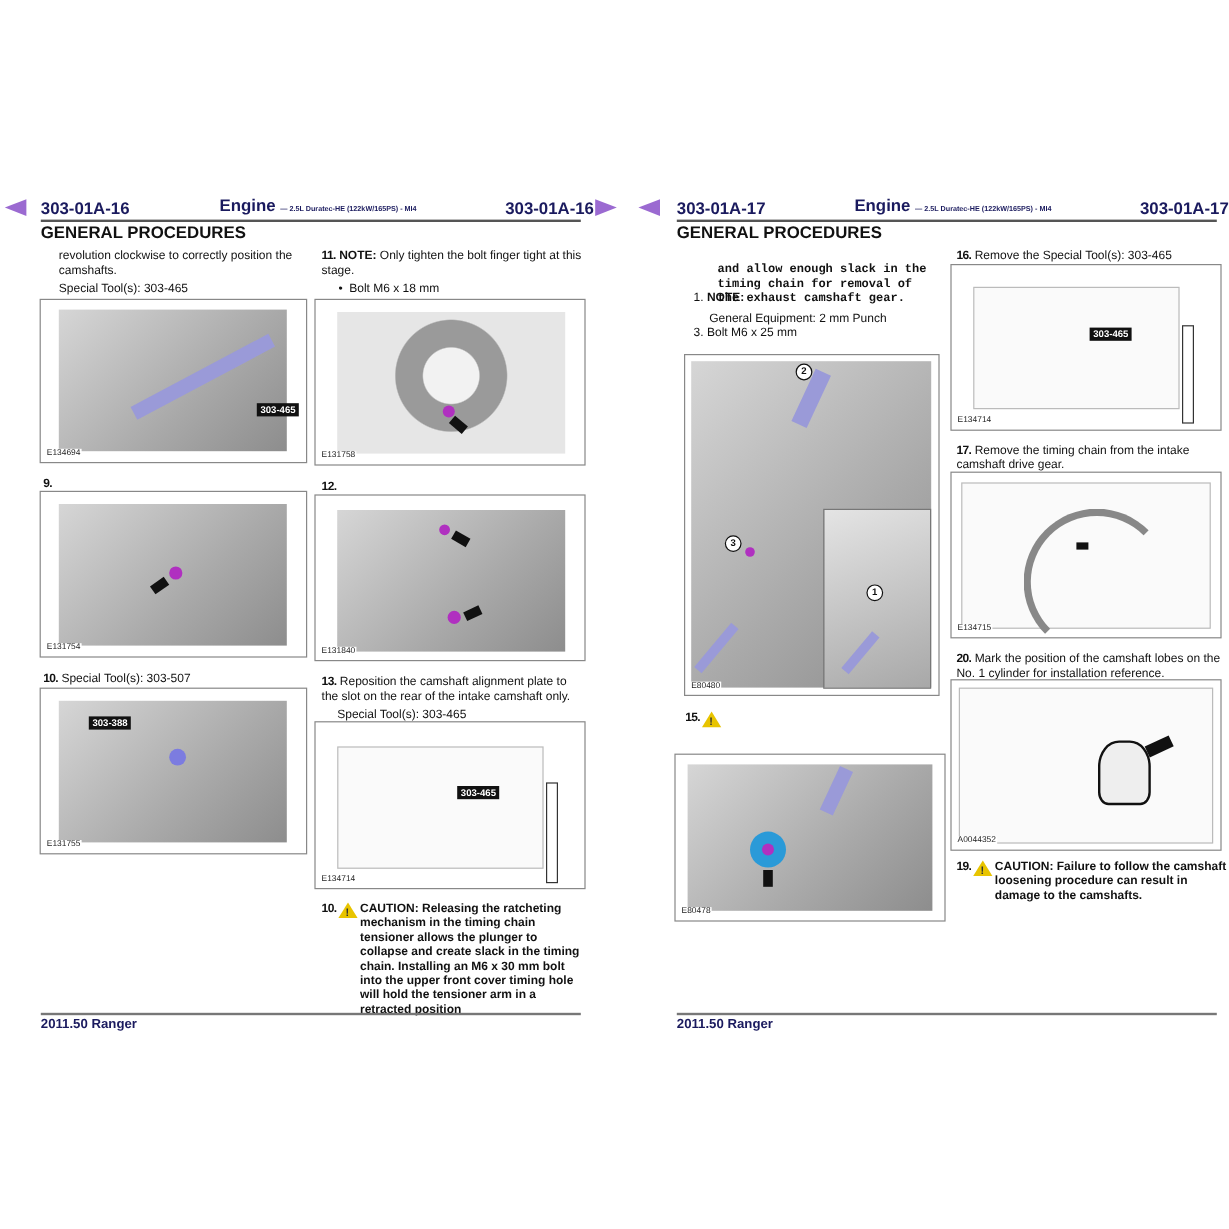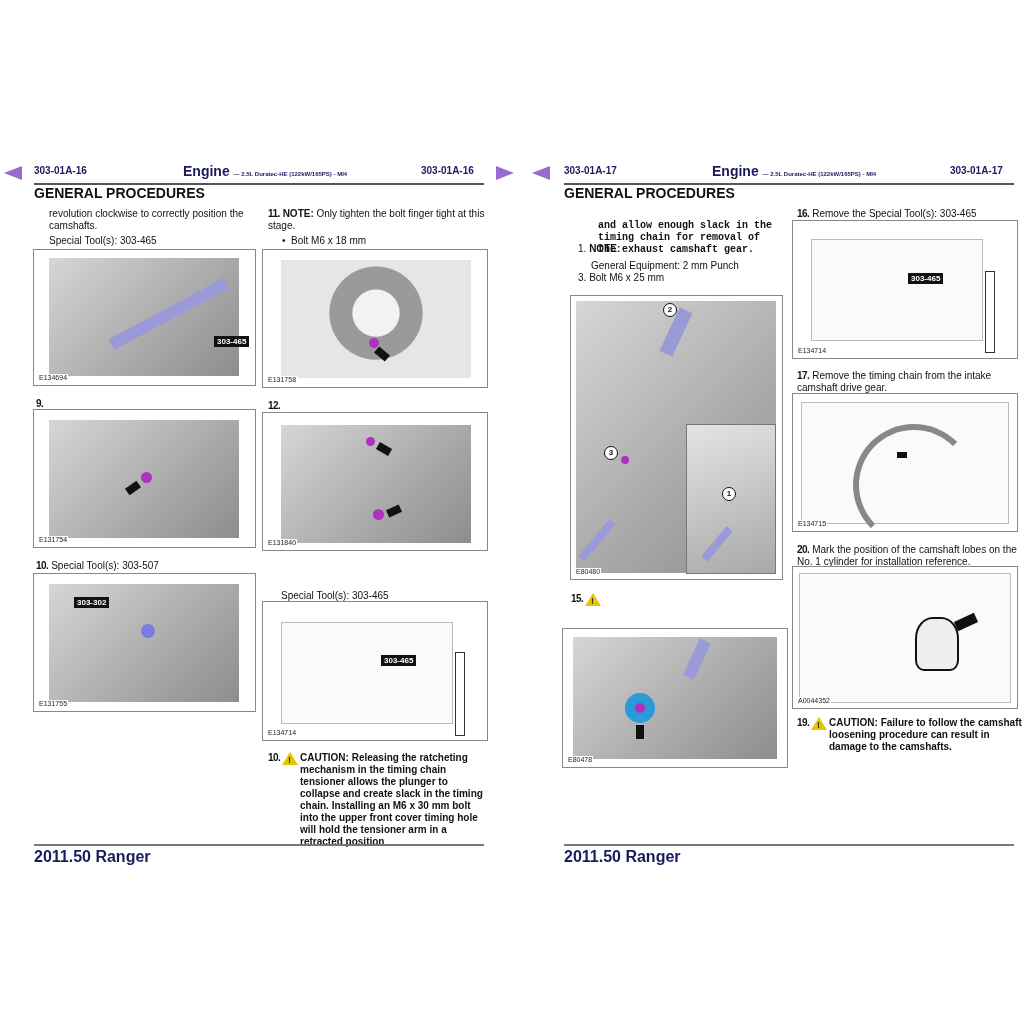--- a/index.html
+++ b/index.html
@@ -3,42 +3,42 @@
 <meta charset="utf-8">
 <style>
   html, body { margin:0; padding:0; background:#ffffff; }
   body { width:1024px; height:1024px; position:relative; overflow:hidden; font-family:"Liberation Sans", sans-serif; color:#111; }
   .page { position:absolute; top:0; height:1024px; }
   .page.left { left:0; width:512px; }
   .page.right { left:512px; width:512px; }
   .nav-arrow { position:absolute; top:166px; width:0; height:0; }
   .nav-prev { border-top:7px solid transparent; border-bottom:7px solid transparent; border-right:18px solid #9b6ad1; }
   .nav-next { border-top:7px solid transparent; border-bottom:7px solid transparent; border-left:18px solid #9b6ad1; }
-  .hdr-code { position:absolute; top:165px; font-weight:bold; font-size:10px; color:#1a1a5e; }
+  .hdr-code { position:absolute; top:165px; font-weight:bold; font-size:14px; color:#1a1a5e; }
   .hdr-title { position:absolute; top:163px; font-weight:bold; font-size:14px; color:#1a1a5e; white-space:nowrap; }
   .hdr-title .sub { font-size:6px; font-weight:bold; }
   .hdr-rule { position:absolute; top:183px; height:2px; background:#555; }
   .section { position:absolute; top:185px; font-weight:bold; font-size:14px; color:#111; }
   .txt { position:absolute; font-size:10px; line-height:12px; color:#111; }
   .txt b { font-weight:bold; }
   .num { font-weight:bold; letter-spacing:-0.5px; }
   .caution { position:absolute; font-size:10px; line-height:12px; font-weight:bold; color:#111; }
   .warn-icon { display:inline-block; width:0; height:0; border-left:8px solid transparent; border-right:8px solid transparent; border-bottom:13px solid #e8c400; position:relative; vertical-align:-2px; margin:0 4px; }
   .warn-icon::after { content:"!"; position:absolute; left:-2px; top:2px; font-size:9px; font-weight:bold; color:#333; }
   .fig { position:absolute; border:1px solid #888; background:#fff; overflow:hidden; }
   .fig .art { position:absolute; background:linear-gradient(135deg,#d6d6d6,#a9a9a9 60%,#8d8d8d); }
   .fig .art.line { background:#fafafa; border:1px solid #bbb; }
   .fig .figid { position:absolute; left:4px; bottom:4px; font-size:7px; background:#fff; padding:0 1px; color:#222; }
   .callout { position:absolute; background:#111; color:#fff; font-size:8px; font-weight:bold; padding:1px 3px; }
   .bolt { position:absolute; border-radius:50%; background:#b030c0; }
   .arrow-blk { position:absolute; width:14px; height:8px; background:#111; }
   .tool-bar { position:absolute; background:#9a9ad8; }
   .num-circle { position:absolute; width:12px; height:12px; border:1px solid #111; border-radius:50%; background:#fff; font-size:8px; font-weight:bold; text-align:center; line-height:12px; }
   .ftr-rule { position:absolute; top:844px; height:2px; background:#777; }
-  .ftr { position:absolute; top:848px; font-size:16px; font-weight:bold; color:#1a1a5e; }
+  .ftr { position:absolute; top:848px; font-size:11px; font-weight:bold; color:#1a1a5e; }
 </style>
 </head>
 <body>
 
 <div class="page left">
   <div class="nav-arrow nav-prev" style="left:4px;"></div>
   <div class="hdr-code" style="left:34px;">303-01A-16</div>
   <div class="hdr-title" style="left:183px;">
     <span>Engine</span>
     <span class="sub">— 2.5L Duratec-HE (122kW/165PS) - MI4</span>
@@ -64,21 +64,21 @@
     <div class="arrow-blk" style="left:92px; top:74px; transform:rotate(-35deg);"></div>
     <div class="figid">E131754</div>
   </div>
 
   <div class="txt" style="left:36px; top:560px;">
     <span class="num">10.</span>
     <span>Special Tool(s): 303-507</span>
   </div>
   <div class="fig" style="left:33px; top:573px; width:221px; height:137px;">
     <div class="art" style="left:15px; top:10px; width:190px; height:118px;"></div>
-    <div class="callout" style="left:40px; top:23px;">303-302</div>
+    <div class="callout" style="left:40px; top:23px;">303-388</div>
     <div class="bolt" style="left:107px; top:50px; width:14px; height:14px; background:#7c7ce0;"></div>
     <div class="figid">E131755</div>
   </div>
 
   <div class="txt" style="left:268px; top:208px; width:218px;">
     <span class="num">11.</span>
     <b>NOTE:</b>
     <span>Only tighten the bolt finger tight at this stage.</span>
   </div>
   <div class="txt" style="left:282px; top:235px;">•&nbsp;&nbsp;<span>Bolt M6 x 18 mm</span></div>
@@ -92,20 +92,24 @@
   <div class="txt num" style="left:268px; top:400px;">12.</div>
   <div class="fig" style="left:262px; top:412px; width:224px; height:137px;">
     <div class="art" style="left:18px; top:12px; width:190px; height:118px;"></div>
     <div class="bolt" style="left:103px; top:24px; width:9px; height:9px;"></div>
     <div class="arrow-blk" style="left:114px; top:32px; transform:rotate(30deg);"></div>
     <div class="bolt" style="left:110px; top:96px; width:11px; height:11px;"></div>
     <div class="arrow-blk" style="left:124px; top:94px; transform:rotate(-25deg);"></div>
     <div class="figid">E131840</div>
   </div>
 
+  <div class="txt" style="left:268px; top:563px; width:218px;">
+    <span class="num">13.</span>
+    <span>Reposition the camshaft alignment plate to the slot on the rear of the intake camshaft only.</span>
+  </div>
   <div class="txt" style="left:281px; top:590px;">Special Tool(s): 303-465</div>
   <div class="fig" style="left:262px; top:601px; width:224px; height:138px;">
     <div class="art line" style="left:18px; top:20px; width:170px; height:100px;"></div>
     <div class="callout" style="left:118px; top:53px;">303-465</div>
     <div style="position:absolute; left:192px; top:50px; width:8px; height:82px; border:1px solid #333; background:#fff;"></div>
     <div class="figid">E134714</div>
   </div>
 
   <div class="caution" style="left:268px; top:752px; width:220px;">
     <span style="position:absolute; left:0; top:0;" class="num">10.</span>

